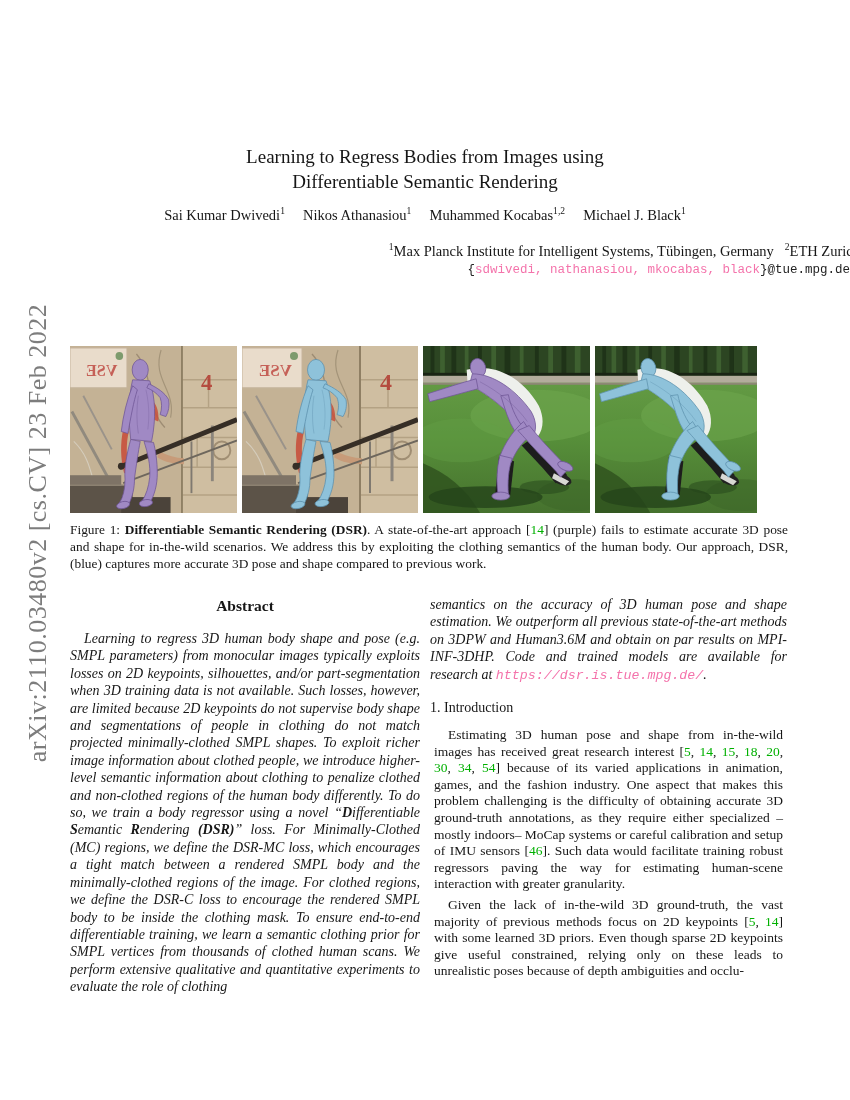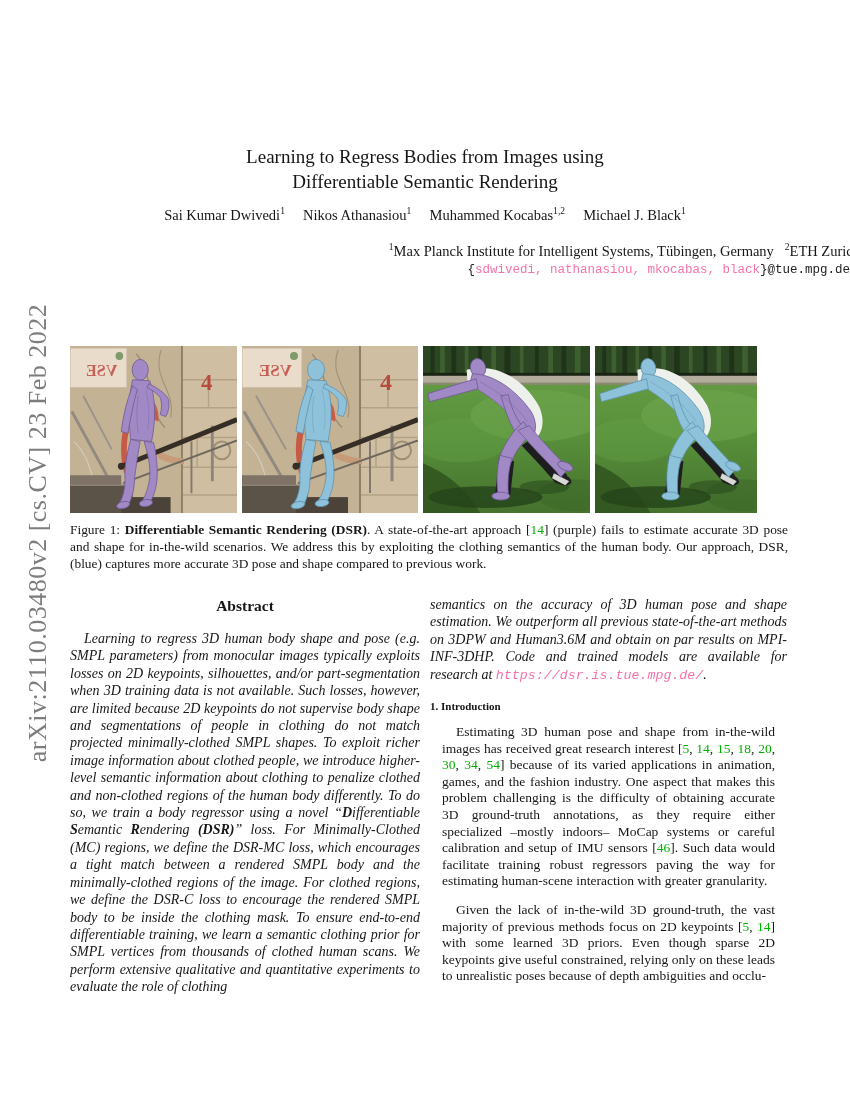--- a/index.html
+++ b/index.html
@@ -31,24 +31,24 @@
   .panel.p4 { width:162px; }
   .caption {
     position:absolute; left:70px; top:521px; width:718px;
     font-size:13.4px; line-height:17.2px; text-align:justify;
   }
   
   .col { position:absolute; top:596px; height:404px; overflow:hidden; }
   .col-left  { left:70px;  width:350px; }
   .col-right { left:430px; width:357px; }
   .abstract-heading { text-align:center; font-size:15.5px; margin:1px 0 15px 0; font-weight:bold; }
-  .intro-heading { font-size:11px; margin:16px 0 11px 0; font-weight:bold; }
+  .intro-heading { font-size:14px; margin:16px 0 11px 0; font-weight:normal; }
   .abs  { font-style:italic; font-size:14px; line-height:17.4px; text-align:justify; margin:0; }
   .abs.indent { text-indent:14px; }
-  .body { font-size:13.5px; line-height:16.6px; text-align:justify; margin:12px; }
+  .body { font-size:13.5px; line-height:16.6px; text-align:justify; margin:4px; }
   .body.indent { text-indent:14px; }
   
   .seg-n {}
   .seg-b  { font-weight:bold; }
   .seg-c  { color:var(--cite-green,#00b000); }
   .seg-l  { color:var(--link-pink,#f473ab); font-family:"Liberation Mono", monospace; font-size:.95em; }
   .seg-m  { color:var(--link-pink,#f473ab); }
   .seg-sup{ vertical-align:super; font-size:66%; line-height:0; }
   
   .mesh-purple { color:var(--mesh-purple,#a089c4); --mD:var(--mesh-purple-dark,#6f5796); }

